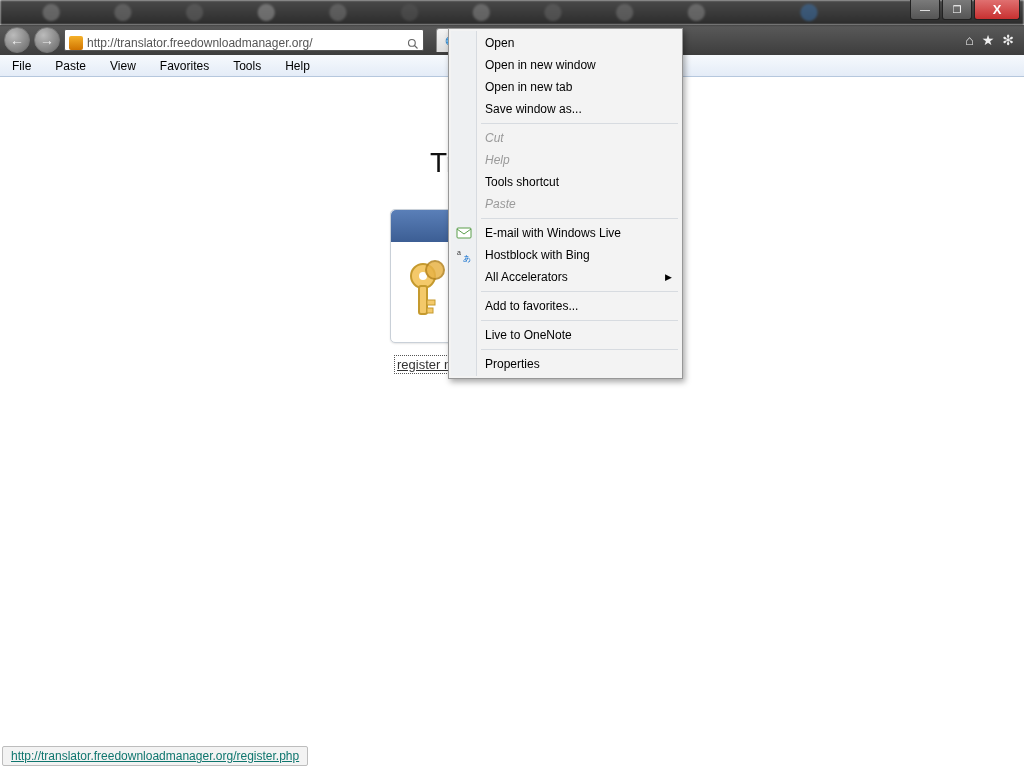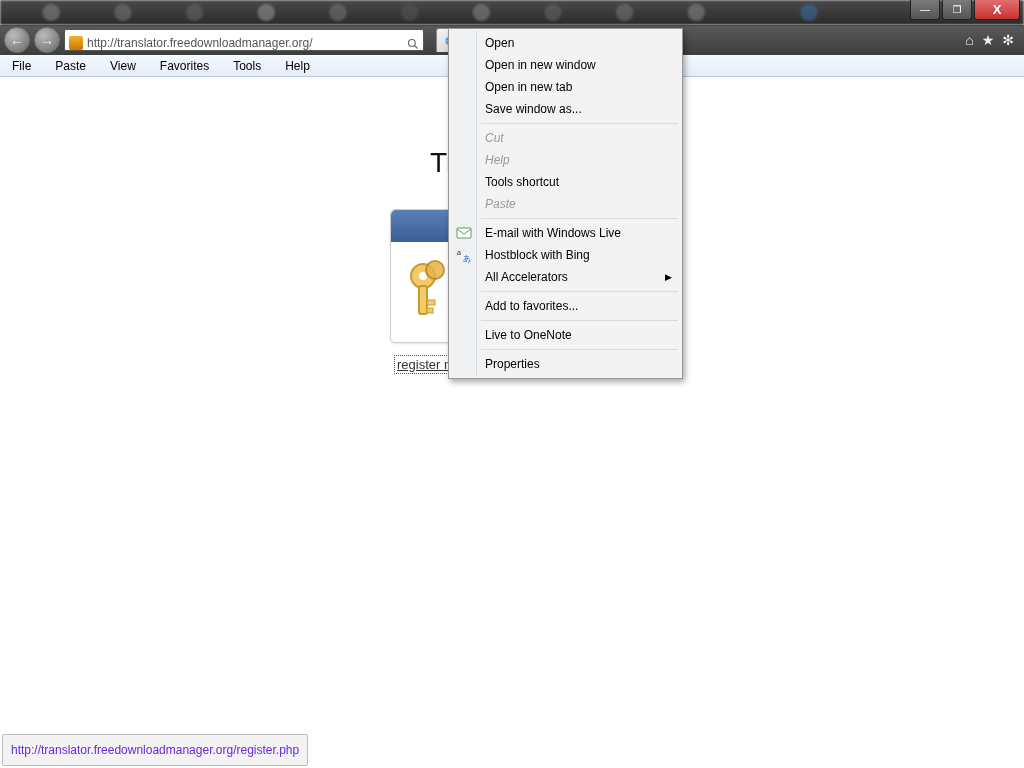--- a/index.html
+++ b/index.html
@@ -63,21 +63,21 @@
 
 .ctx { position:absolute; left:448px; top:28px; width:235px; background:#f3f3f3; border:1px solid #979797; box-shadow:2px 3px 6px rgba(0,0,0,.35); padding:3px 2px; z-index:100; font-size:12px; }
 .ctx-gutter { position:absolute; left:2px; top:2px; bottom:2px; width:26px; background:#eef0f2; border-right:1px solid #d7dbe0; }
 .ctx-item { position:relative; padding:4px 18px 4px 34px; cursor:pointer; white-space:nowrap; }
 .ctx-item.disabled { color:#9a9a9a; cursor:default;font-style:italic; }
 .ctx-sep { height:1px; background:#d7dbe0; margin:3px 2px 3px 30px; }
 .ctx-arrow { position:absolute; right:8px; top:6px; font-size:9px; }
 .ctx-icoslot { position:absolute; left:5px; top:3px; width:16px; height:16px; }
 
 
-.status { position:absolute; left:2px; bottom:2px; height:32px; padding:2px 8px; background:#f3f3f3; border:1px solid #bdbdbd; border-radius:2px; font-size:12px; color:#6d28d9; display:flex; align-items:center; }
+.status { position:absolute; left:2px; bottom:2px; height:20px; padding:2px 8px; background:#f3f3f3; border:1px solid #bdbdbd; border-radius:2px; font-size:12px; color:#0f766e; display:flex; align-items:center;text-decoration:underline; }
 
 svg { display:block; }
 </style>
 </head>
 <body>
 
 <div class="top-blur"></div>
 
 <div class="caption-btns">
   <div class="caption-btn caption-min">

